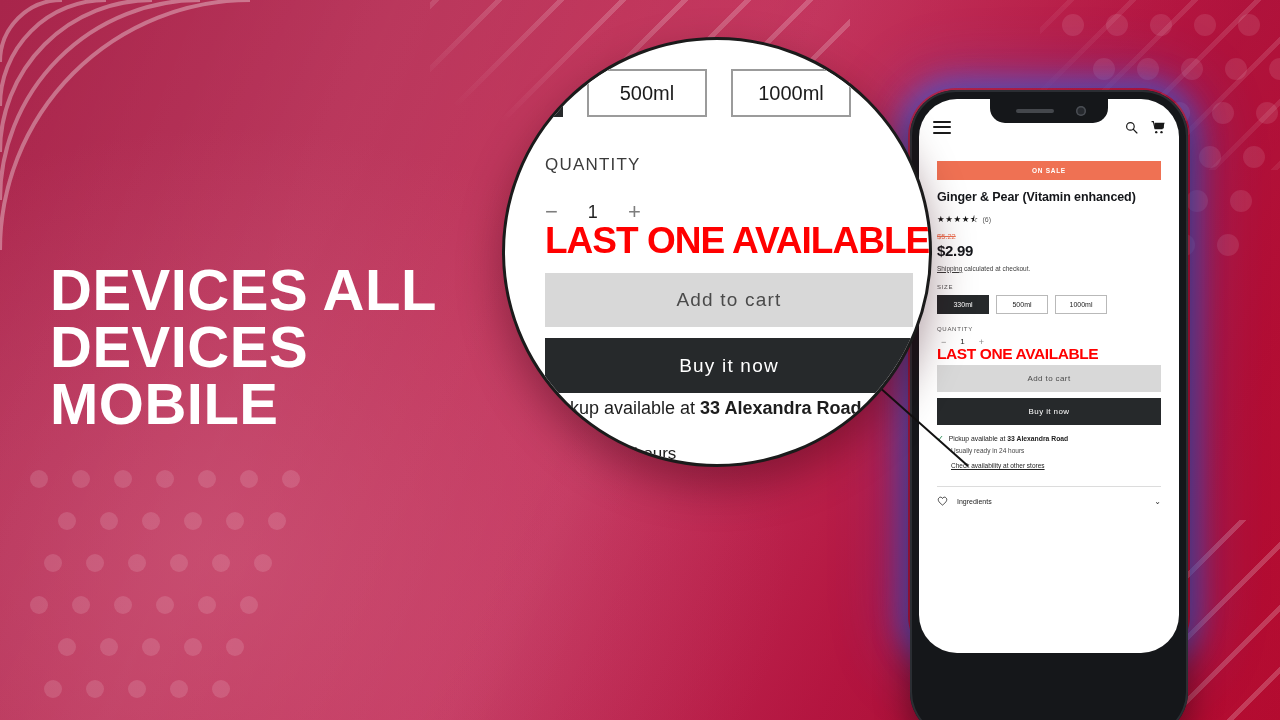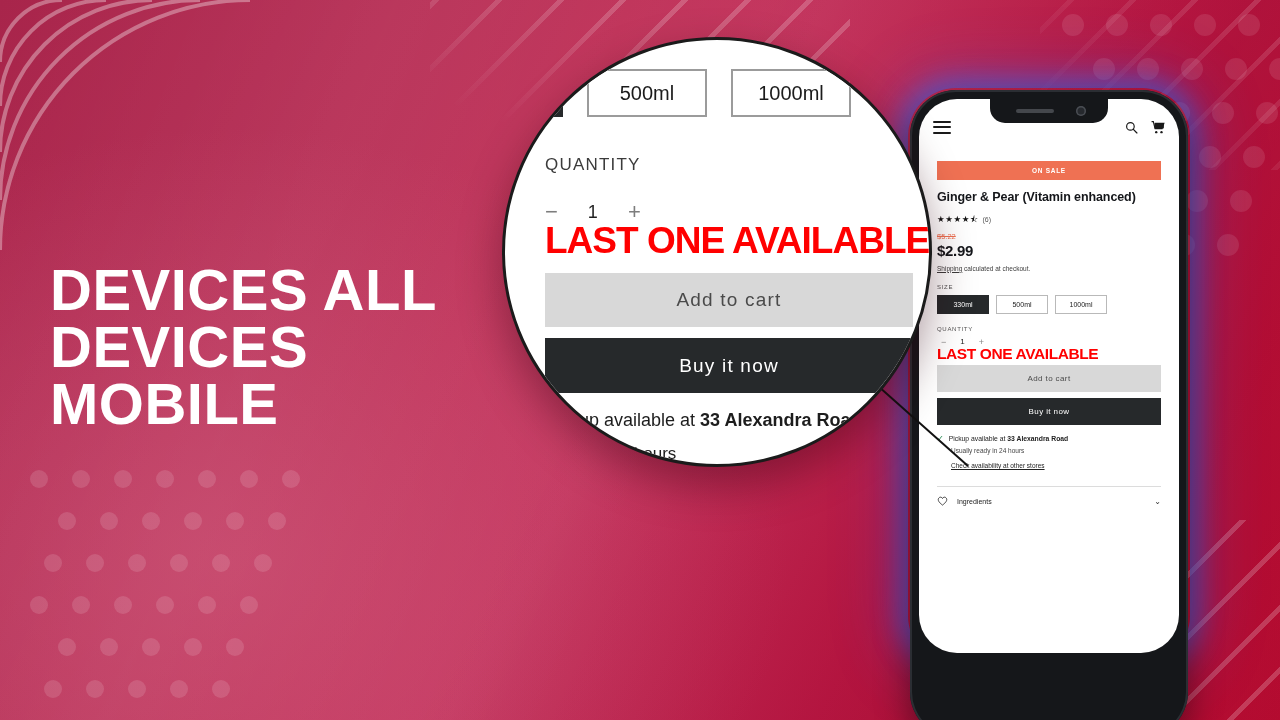--- a/index.html
+++ b/index.html
@@ -214,21 +214,21 @@
   .m-btn-cart{
     position:absolute; left:40px; top:233px; width:368px; height:54px;
     background:#d8d8d8; color:#4a4a4a; display:flex; align-items:center; justify-content:center;
     font-size:19px; letter-spacing:1.2px;
   }
   .m-btn-buy{
     position:absolute; left:40px; top:298px; width:368px; height:55px;
     background:#26292b; color:#fff; display:flex; align-items:center; justify-content:center;
     font-size:19px; letter-spacing:1.2px;
   }
-  .m-pickup{ position:absolute; left:40px; top:370px; font-size:18px; color:#1d1d1d; white-space:nowrap; }
+  .m-pickup{ position:absolute; left:40px; top:358px; font-size:18px; color:#1d1d1d; white-space:nowrap; }
   .m-pickup b{ font-weight:bold; }
   .m-pickup-sub{ position:absolute; left:40px; top:404px; font-size:17px; color:#1d1d1d; white-space:nowrap; }
 </style>
 </head>
 <body>
 
 <div id="stage">
 
   <div class="sheen"></div>
   <div class="sheen2"></div>

